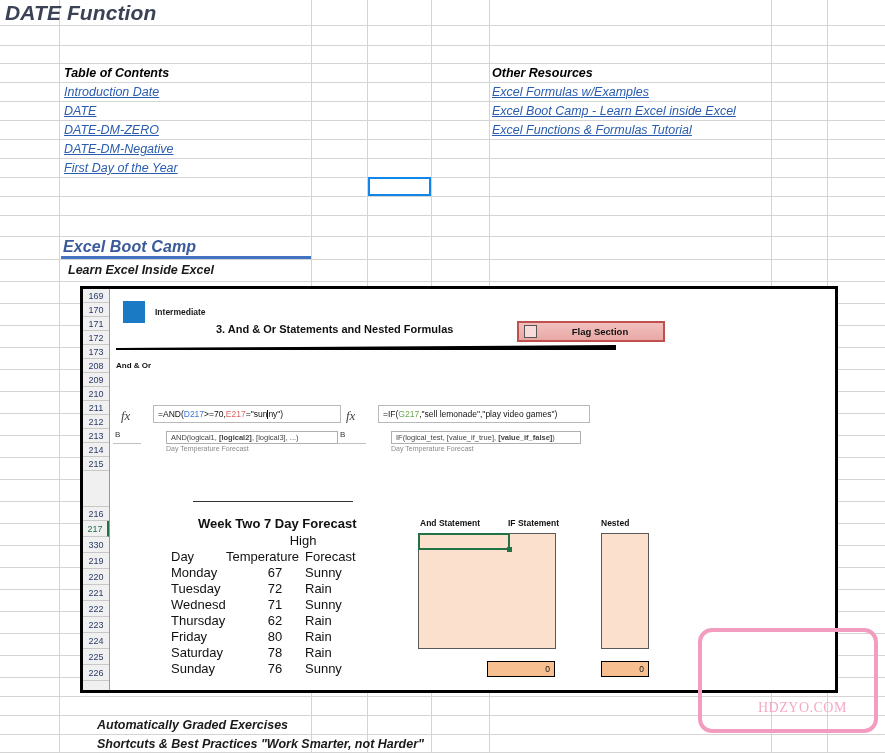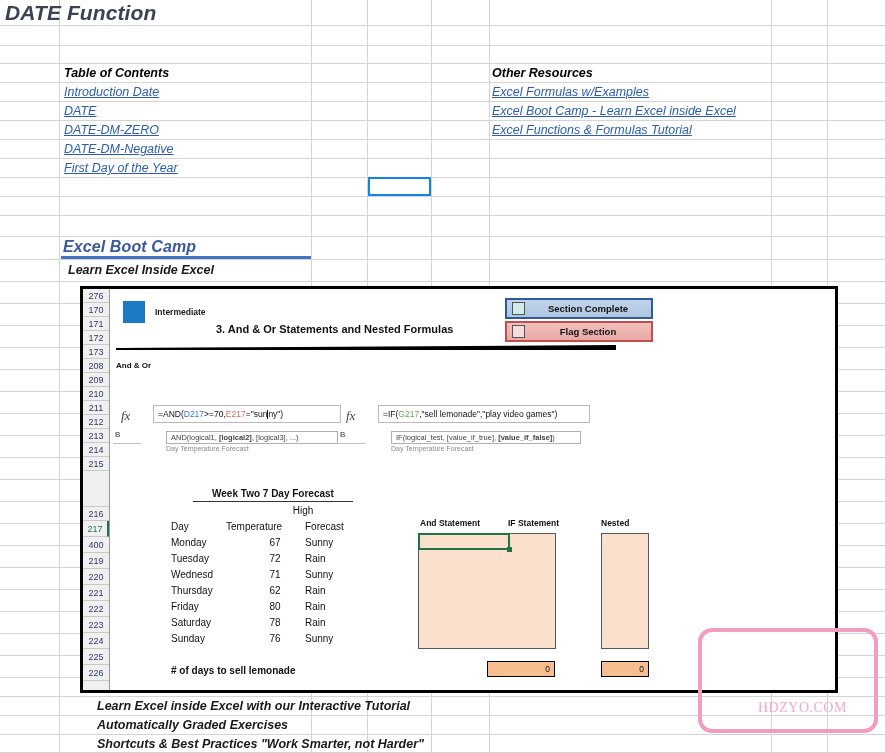--- a/index.html
+++ b/index.html
@@ -71,21 +71,21 @@
   .emb-txt{position:absolute;font-size:8px;font-weight:bold;color:#111;white-space:nowrap;}
 
   
   .legend-row{
     position:absolute;display:flex;align-items:center;box-sizing:border-box;
   }
   .legend-complete{
     background:linear-gradient(#c2d4ea,#aec4e0);border:2px solid #2e5b9a;
   }
   .legend-flag{
-    background:linear-gradient(#f2c0bd,#e8a9a5);border:2px solid #c0504d;
+    background:linear-gradient(#f2c0bd,#e8a9a5);border:2px solid #c0504d;margin-left:12px;
   }
   .legend-chk{
     width:13px;height:13px;background:#fff;border:1px solid #555;
     margin-left:5px;box-sizing:border-box;flex:0 0 auto;
   }
   .legend-chk.teal{background:#cdecea;}
   .legend-chk.pink{background:#f8dcdb;}
   .legend-label{
     flex:1;text-align:center;font-size:9.5px;font-weight:bold;color:#111;
   }
@@ -104,21 +104,21 @@
   .caret{display:inline-block;width:1px;height:9px;background:#111;vertical-align:middle;}
   .colhdr{position:absolute;font-size:8px;color:#333;}
   .tooltip{
     position:absolute;border:1px solid #b0b0b0;background:#fff;
     font-size:7.5px;color:#444;padding:1px 4px;white-space:nowrap;
     box-sizing:border-box;
   }
   .ghost{position:absolute;font-size:7px;color:#8b8b8b;white-space:nowrap;overflow:hidden;}
 
   
-  .ft{position:absolute;font-size:10px;color:#111;white-space:nowrap;}
+  .ft{position:absolute;font-size:13px;color:#111;white-space:nowrap;margin-top:28px;}
   .ft-title{font-weight:bold;}
   .ft-rule{position:absolute;height:1px;background:#333;}
   .ft-r{text-align:center;}
 
   
   .stmt-hdr{position:absolute;font-size:8.5px;font-weight:bold;color:#111;white-space:nowrap;}
   .stmt-box{position:absolute;background:#fbe0cd;border:1px solid #595959;box-sizing:border-box;}
   .stmt-sel{position:absolute;border:2px solid #217346;box-sizing:border-box;background:transparent;}
   .stmt-handle{position:absolute;width:5px;height:5px;background:#217346;}
   .total-box{
@@ -216,37 +216,37 @@
   <div class="selected-cell" style="left:368px;top:177px;width:63px;height:19px"></div>
 
   <div class="cell bootcamp" style="left:63px;top:236px;height:22px">Excel Boot Camp</div>
   <div class="bootcamp-underline" style="left:61px;top:256px;width:250px"></div>
   <div class="cell sub-bold" style="left:68px;top:260px;height:20px">Learn Excel Inside Excel</div>
 
   <div id="embedded">
     <div id="emb-inner">
 
       <div class="gutter">
-        <div class="gutter-row" style="top:0px;height:14px">276</div>
+        <div class="gutter-row" style="top:0px;height:14px">169</div>
         <div class="gutter-row" style="top:14px;height:14px">170</div>
         <div class="gutter-row" style="top:28px;height:14px">171</div>
         <div class="gutter-row" style="top:42px;height:14px">172</div>
         <div class="gutter-row" style="top:56px;height:14px">173</div>
         <div class="gutter-row" style="top:70px;height:14px">208</div>
         <div class="gutter-row" style="top:84px;height:14px">209</div>
         <div class="gutter-row" style="top:98px;height:14px">210</div>
         <div class="gutter-row" style="top:112px;height:14px">211</div>
         <div class="gutter-row" style="top:126px;height:14px">212</div>
         <div class="gutter-row" style="top:140px;height:14px">213</div>
         <div class="gutter-row" style="top:154px;height:14px">214</div>
         <div class="gutter-row" style="top:168px;height:14px">215</div>
         <div class="gutter-row" style="top:182px;height:36px"></div>
         <div class="gutter-row" style="top:218px;height:14px">216</div>
         <div class="gutter-row active" style="top:232px;height:16px">217</div>
-        <div class="gutter-row" style="top:248px;height:16px">400</div>
+        <div class="gutter-row" style="top:248px;height:16px">330</div>
         <div class="gutter-row" style="top:264px;height:16px">219</div>
         <div class="gutter-row" style="top:280px;height:16px">220</div>
         <div class="gutter-row" style="top:296px;height:16px">221</div>
         <div class="gutter-row" style="top:312px;height:16px">222</div>
         <div class="gutter-row" style="top:328px;height:16px">223</div>
         <div class="gutter-row" style="top:344px;height:16px">224</div>
         <div class="gutter-row" style="top:360px;height:16px">225</div>
         <div class="gutter-row" style="top:376px;height:16px">226</div>
       </div>
 
@@ -254,24 +254,20 @@
       <div class="intermediate" style="left:72px;top:18px">Intermediate</div>
       <div class="emb-title" style="left:133px;top:34px">3. And &amp; Or Statements and Nested Formulas</div>
 
       <div class="black-wedge" style="left:33px;top:58px;width:500px;height:2px;
            clip-path:polygon(0 1px,100% 0,100% 100%,0 100%);"></div>
       <div class="black-wedge" style="left:33px;top:56px;width:500px;height:5px;
            clip-path:polygon(0 3px,100% 0,100% 5px,0 5px);"></div>
 
       <div class="emb-txt" style="left:33px;top:72px">And &amp; Or</div>
 
-      <div class="legend-row legend-complete" style="left:422px;top:9px;width:148px;height:21px">
-        <span class="legend-chk teal"></span>
-        <span class="legend-label">Section Complete</span>
-      </div>
       <div class="legend-row legend-flag" style="left:422px;top:32px;width:148px;height:21px">
         <span class="legend-chk pink"></span>
         <span class="legend-label">Flag Section</span>
       </div>
 
       <div class="fx-icon" style="left:38px;top:119px">fx</div>
       <div class="fx-box" style="left:70px;top:116px;width:188px;height:18px">
         <span><span style="color:#111">=AND(</span><span class="ref-blue">D217</span><span style="color:#111">&gt;=70,</span><span class="ref-red">E217</span><span style="color:#111">="sun</span><span class="caret"></span><span style="color:#111">ny")</span></span>
       </div>
       <div class="colhdr" style="left:32px;top:141px">B</div>
@@ -343,20 +339,19 @@
       <div class="stmt-handle" style="left:424px;top:258px"></div>
 
       <div class="stmt-box" style="left:518px;top:244px;width:48px;height:116px"></div>
 
       <div class="total-box" style="left:404px;top:372px;width:68px;height:16px">0</div>
       <div class="total-box" style="left:518px;top:372px;width:48px;height:16px">0</div>
 
     </div>
   </div>
 
-  <div class="cell sub-bold" style="left:97px;top:697px;height:18px">Learn Excel inside Excel with our Interactive Tutorial</div>
   <div class="cell sub-bold" style="left:97px;top:716px;height:18px">Automatically Graded Exercises</div>
   <div class="cell sub-bold" style="left:97px;top:735px;height:18px">Shortcuts &amp; Best Practices "Work Smarter, not Harder"</div>
 
   <div id="watermark"></div>
   <div id="wm-url">HDZYO.COM</div>
 
 </div>
 
 </body></html>

